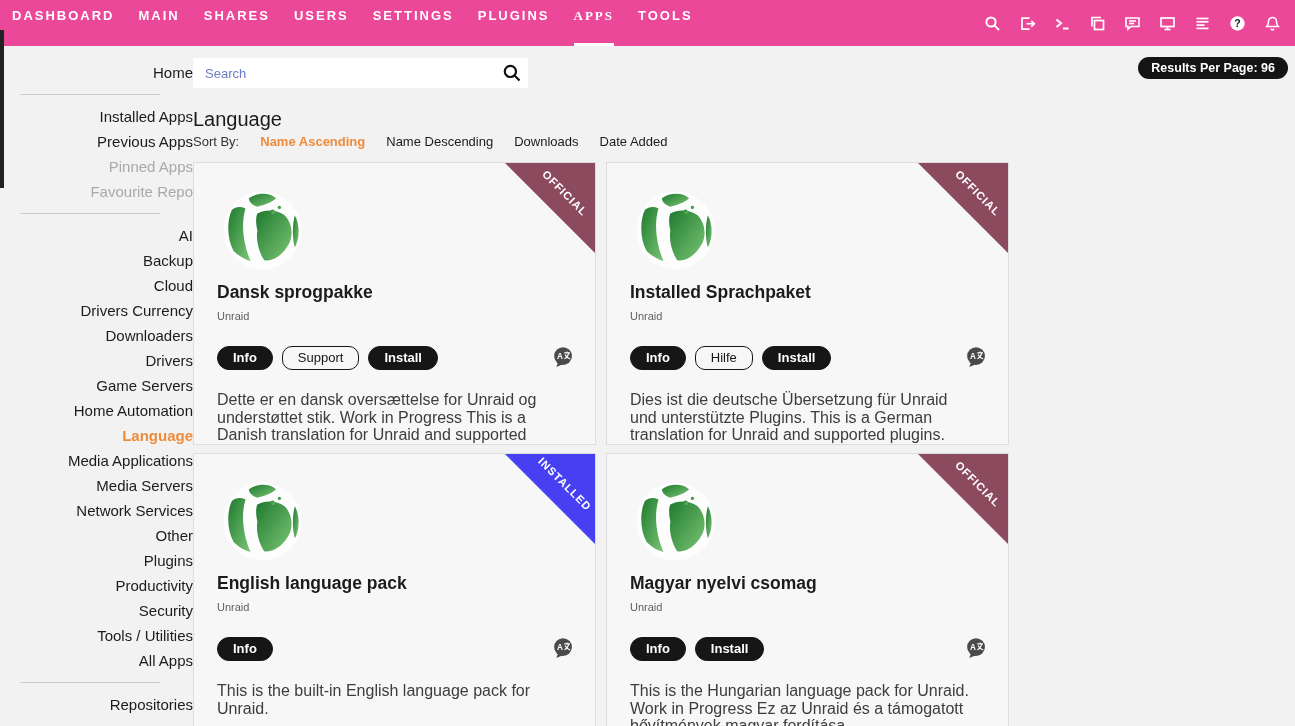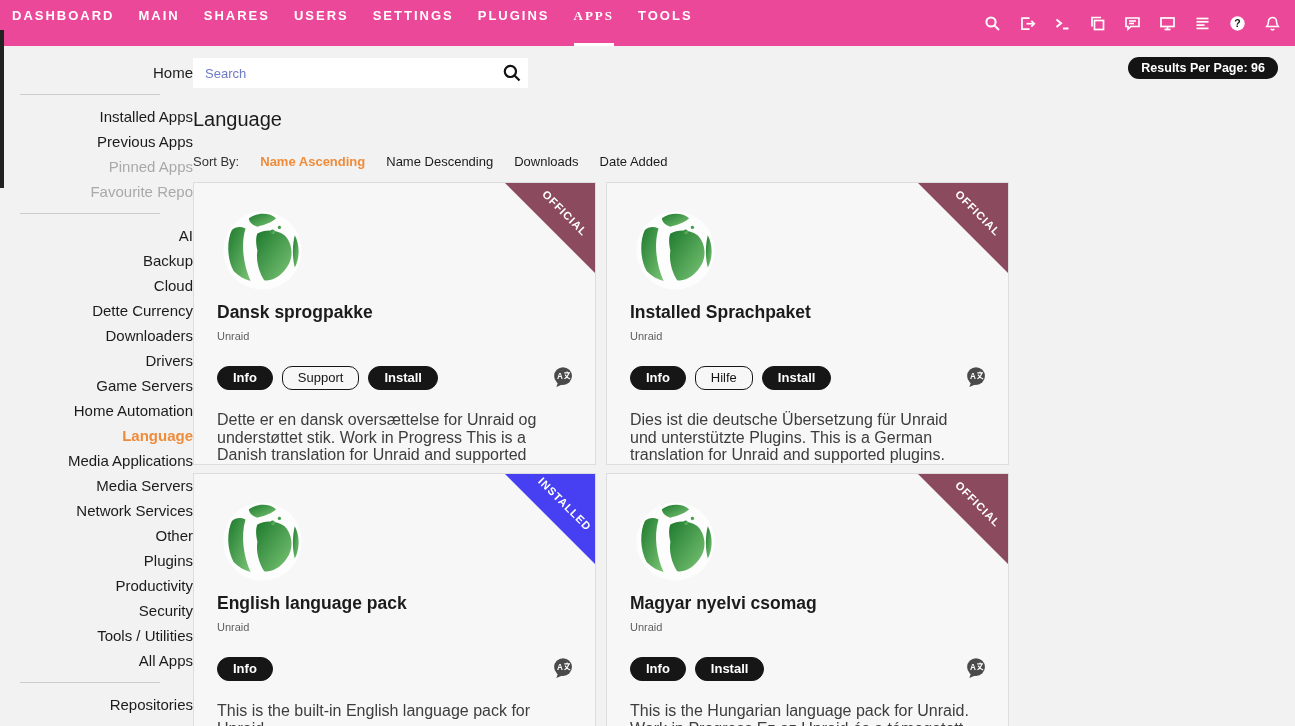--- a/index.html
+++ b/index.html
@@ -31,25 +31,25 @@
 
   .content { flex:1; padding:12px 0 0 0; position:relative; }
 
   
   .search-box { position:relative; width:335px; height:30px; background:#fff; }
   .search-box input { width:100%; height:100%; border:none; outline:none; background:transparent;
                       font-size:13px; padding:0 34px 0 12px; font-family:inherit; color:#333; }
   .search-box input::placeholder { color:#6b7bc4; opacity:1; }
   .search-btn { position:absolute; right:6px; top:5px; width:20px; height:20px; background:none;
                 border:none; cursor:pointer; }
-  .results-pill { position:absolute; top:11px; right:17px; background:#141414; color:#fff;
+  .results-pill { position:absolute; top:11px; right:7px; background:#141414; color:#fff;
                   border-radius:12px; padding:4px 13px; font-size:12.5px; font-weight:700; cursor:pointer; }
 
   .page-title { font-size:20px; font-weight:400; margin-top:20px; }
-  .sort-row { display:flex; gap:21px; margin-top:23px; font-size:13px; align-items:center; }
+  .sort-row { display:flex; gap:21px; margin-top:3px; font-size:13px; align-items:center; }
   .sort-row .sort-label { color:#333; }
   .sort-row ul { list-style:none; display:flex; gap:21px; }
   .sort-row li { cursor:pointer; }
   .sort-row li.active { color:#ef8c3a; font-weight:600; }
 
   
   .cards { margin-top:13px; display:grid; grid-template-columns:403px 403px; gap:8px 10px; }
   .card { background:#f7f7f7; border:1px solid #ddd; position:relative; height:283px; overflow:hidden; }
   .ribbon { position:absolute; top:0; right:0; width:90px; height:90px;
             clip-path:polygon(0 0,100% 0,100% 100%); }
@@ -171,21 +171,21 @@
         <li>Previous Apps</li>
         <li class="disabled">Pinned Apps</li>
         <li class="disabled">Favourite Repo</li>
       </ul>
     <hr>
     <ul>
 
     <li>AI</li>
         <li>Backup</li>
         <li>Cloud</li>
-        <li>Dette Currency</li>
+        <li>Drivers Currency</li>
         <li>Downloaders</li>
         <li>Drivers</li>
         <li>Game Servers</li>
         <li>Home Automation</li>
         <li class="active">Language</li>
         <li>Media Applications</li>
         <li>Media Servers</li>
         <li>Network Services</li>
         <li>Other</li>
         <li>Plugins</li>

